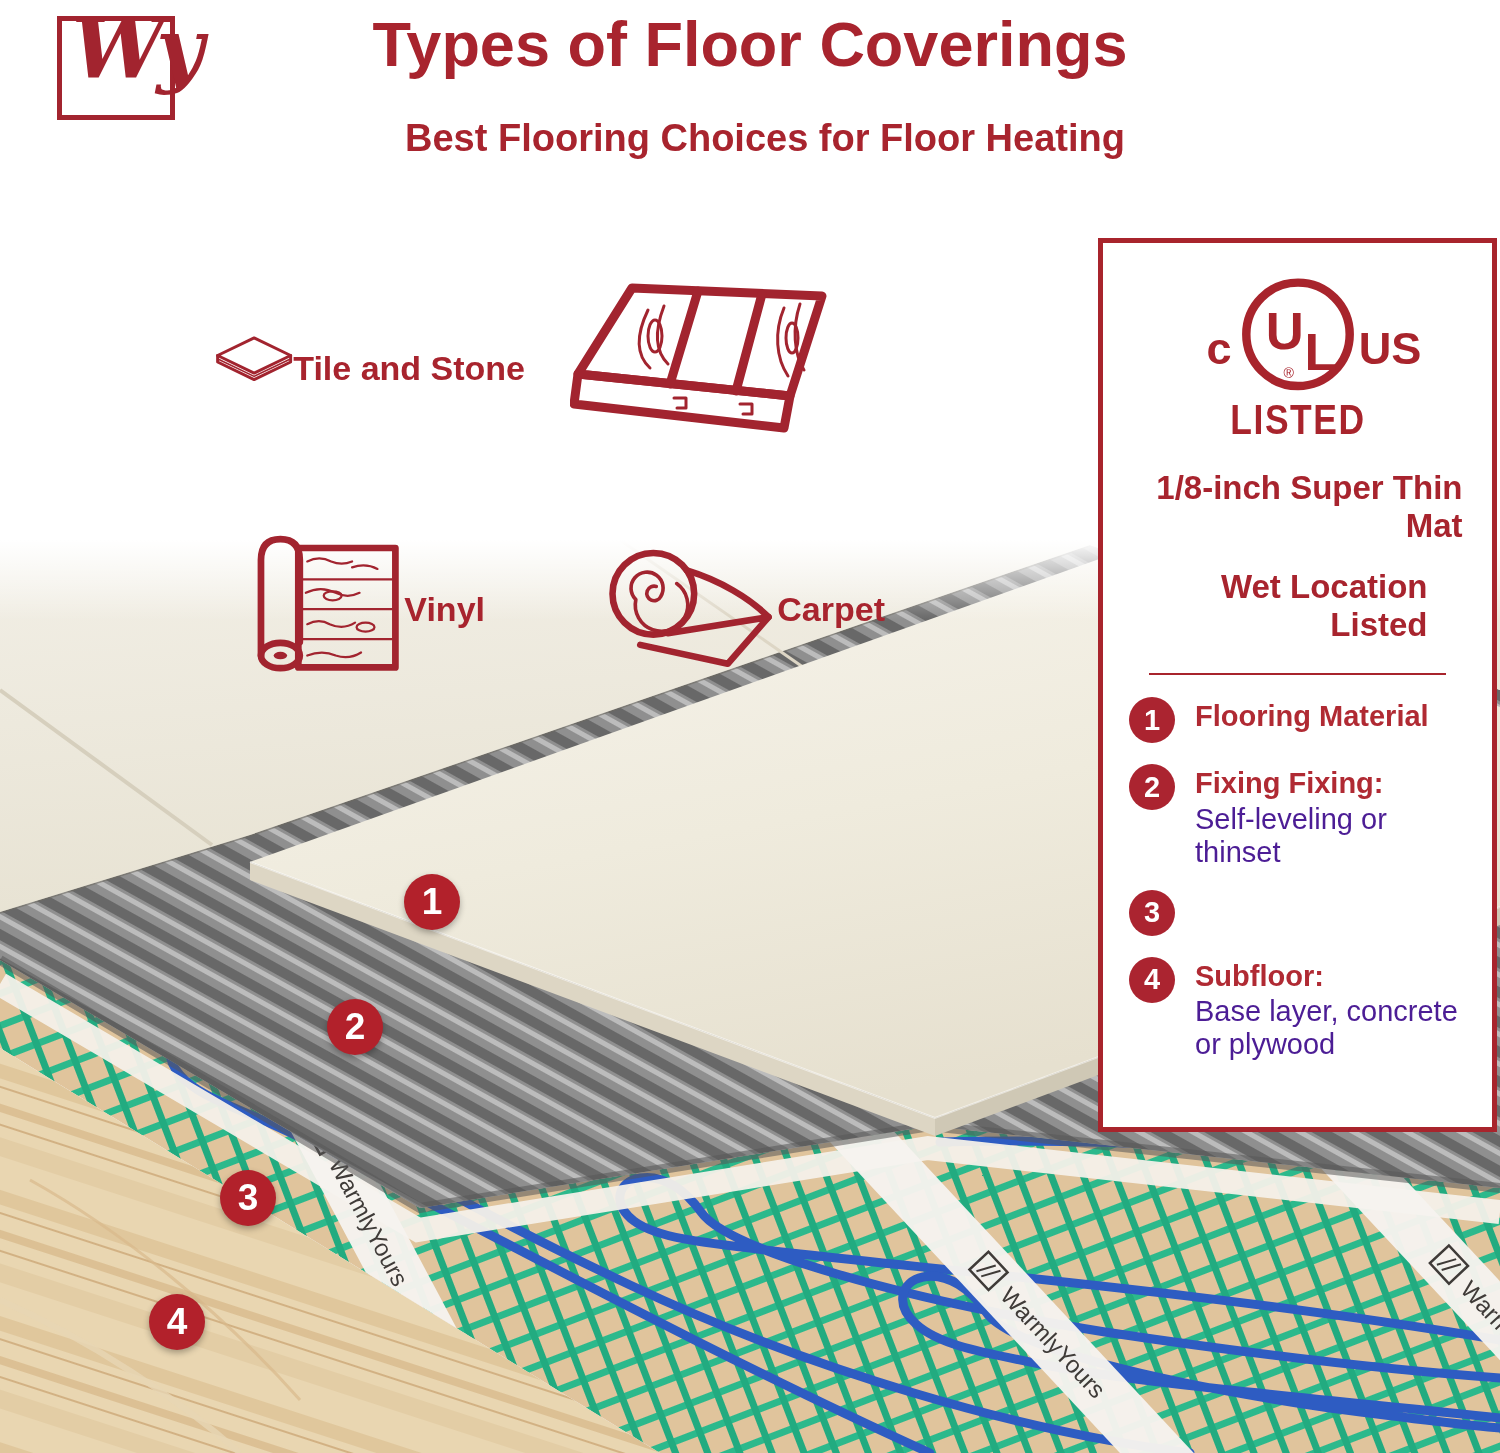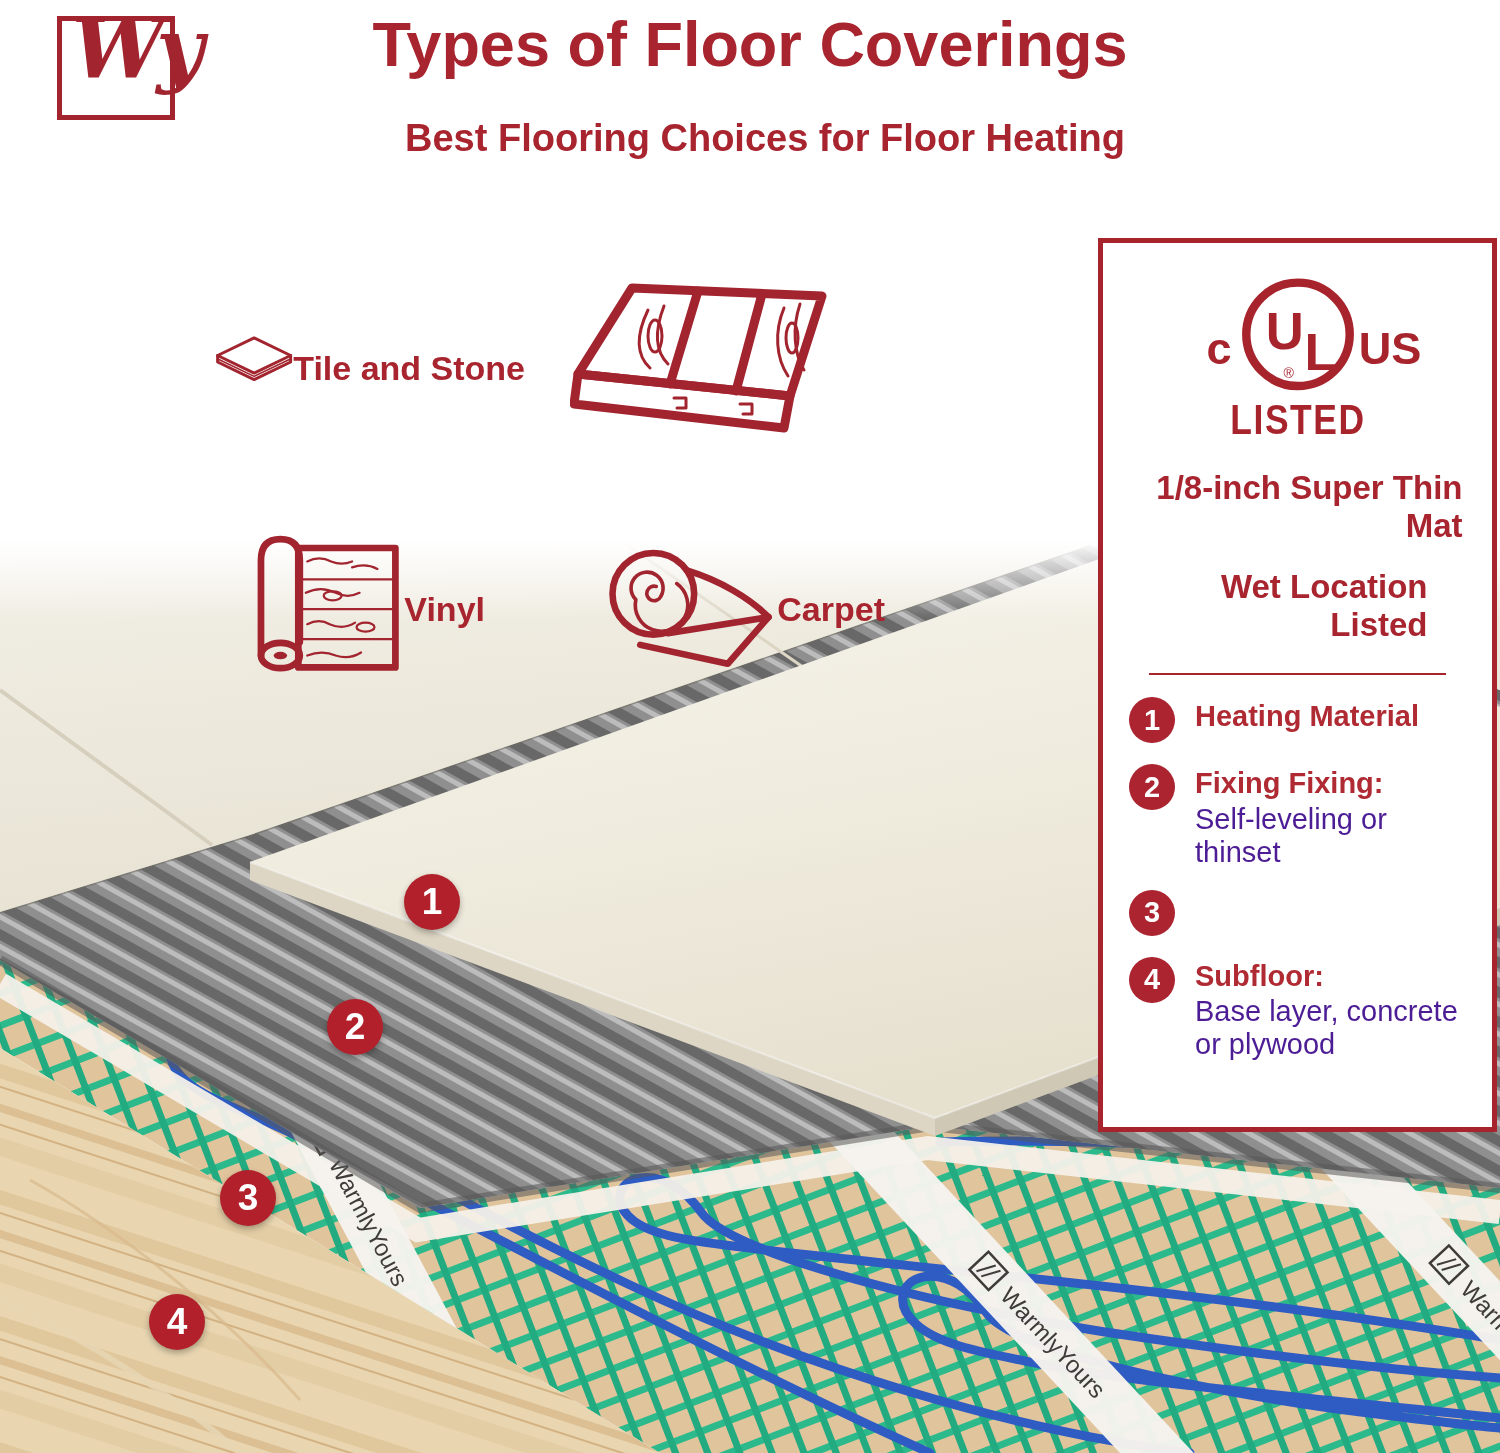--- a/index.html
+++ b/index.html
@@ -253,21 +253,21 @@
 
     <div class="panel-feature">1/8-inch Super Thin Mat</div>
     <div class="panel-feature second">Wet Location Listed</div>
 
     <hr class="panel-divider">
 
     <div class="legend">
       <div class="legend-item">
         <div class="legend-bullet">1</div>
         <div class="legend-text">
-          <div class="legend-title">Heating Material</div>
+          <div class="legend-title">Flooring Material</div>
 
         </div>
       </div>
       <div class="legend-item">
         <div class="legend-bullet">2</div>
         <div class="legend-text">
           <div class="legend-title">Fixing Fixing:</div>
           <div class="legend-desc">Self-leveling or thinset</div>
         </div>
       </div>

